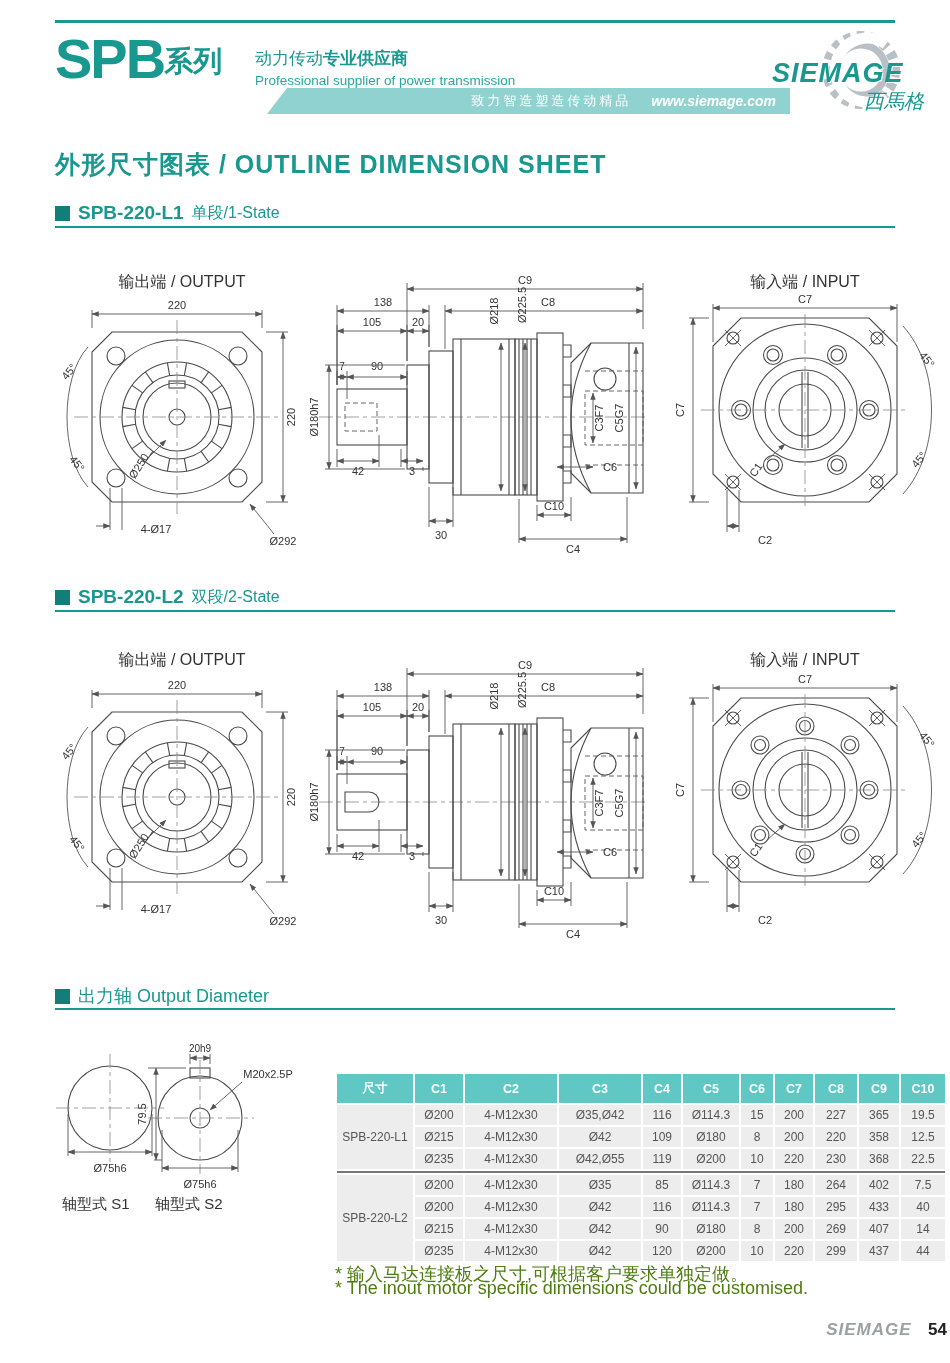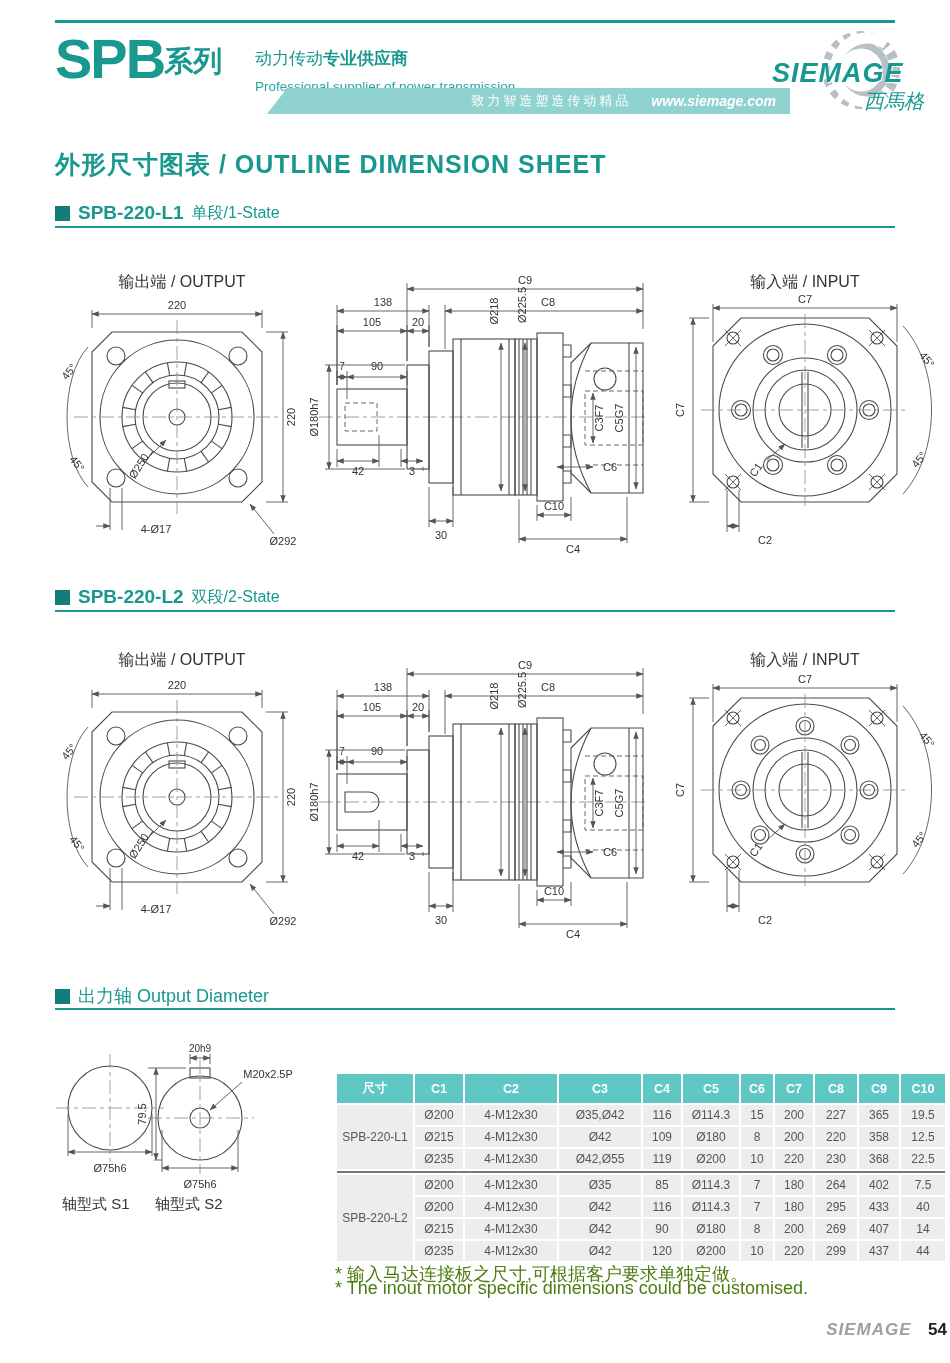--- a/index.html
+++ b/index.html
@@ -9,21 +9,21 @@
   .abs{position:absolute}
 
   
   .topline{left:55px;top:20px;width:840px;height:3px;background:var(--teal)}
   .spb{left:55px;top:34px;display:flex;align-items:flex-end}
   .spb .big{font-size:56px;font-weight:700;color:var(--teal);line-height:.9;letter-spacing:-2px}
   .spb .suf{font-size:29px;color:var(--teal);margin-left:0;margin-bottom:2px;font-weight:bold}
   .slogan{left:255px;top:47px;color:var(--teal)}
   .slogan .l1{font-size:17px}
   .slogan .l1 b{font-weight:bold}
-  .slogan .l2{font-size:13.5px;color:var(--teal-mid);margin-top:9px}
+  .slogan .l2{font-size:13.5px;color:var(--teal-mid);margin-top:3px}
   .banner{left:55px;top:88px;width:735px;height:26px}
   .seg1{position:absolute;left:0;top:0;width:205px;height:26px;background:#17948c;
         clip-path:polygon(0 0,100% 0,calc(100% - 20px) 100%,0 100%);
         display:flex;align-items:center;padding-left:28px;color:#fff;font-weight:bold;
         font-size:15px;letter-spacing:2px}
   .seg2{position:absolute;left:212px;top:0;width:523px;height:26px;background:#8fd2cf;
         clip-path:polygon(20px 0,100% 0,100% 100%,0 100%);
         display:flex;align-items:center;justify-content:flex-end;gap:20px;padding-right:14px;color:#fff}
   .seg2 .motto{font-size:13px;letter-spacing:3px}
   .seg2 .site{font-size:14px;font-weight:bold;font-style:italic}

